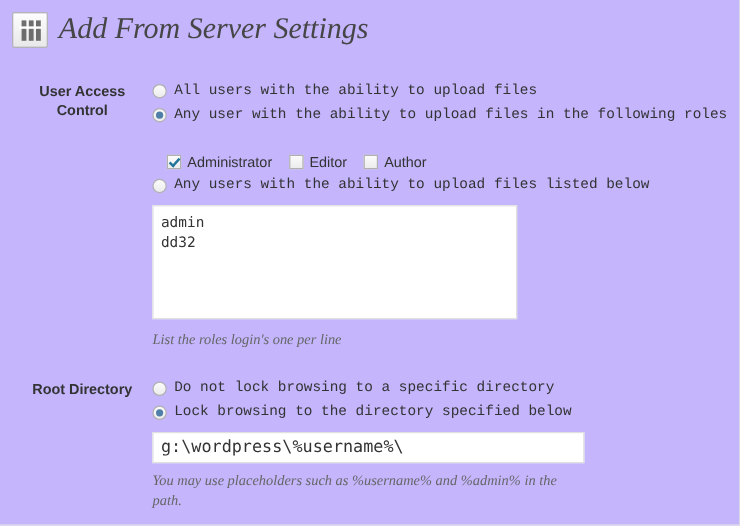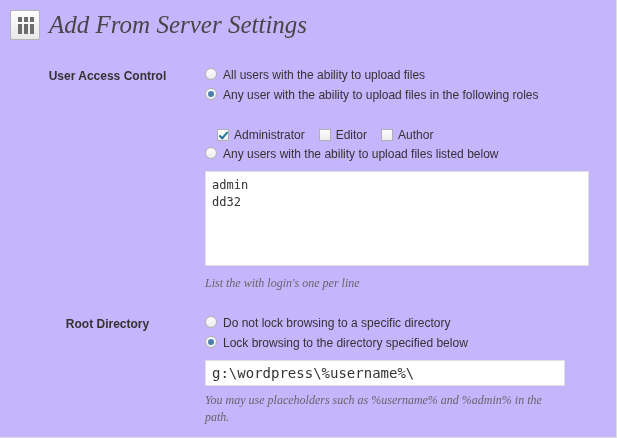--- a/index.html
+++ b/index.html
@@ -90,23 +90,24 @@
     line-height: 16px;
   }
   .form-table td {
     vertical-align: top;
     padding: 10px 10px 14px 0;
     box-sizing: border-box;
   }
 
   .opt-row {
     display: flex;
-    align-items: flex-start;
+    align-items: center;
     margin-bottom: 5px;
     line-height: 15px;
+    font-family: Liberation Mono, monospace;
   }
   .opt-row:last-child {
     margin-bottom: 0;
   }
   .opt-label {
     font-size: 12px;
     color: #333333;
     white-space: nowrap;
   }
 
@@ -160,21 +161,21 @@
     align-items: center;
     margin-bottom: 5px;
     margin-top: 25px;
   }
   .inline-group .spacer {
     width: 12px;
   }
 
   
   .textarea {
-    width: 384px;
+    width: 304px;
     height: 95px;
     box-sizing: border-box;
     border: 1px solid #dfdfdf;
     background: #ffffff;
     margin-top: 4px;
     padding: 5px 6px;
     font-family: "DejaVu Sans Mono", monospace;
     font-size: 12px;
     color: #333333;
     line-height: 17px;
@@ -263,21 +264,21 @@
           </div>
 
           <div class="opt-row">
             <span class="radio"></span>
             <span class="opt-label">Any users with the ability to upload files listed below</span>
           </div>
 
           <textarea class="textarea" style="">admin
 dd32</textarea>
 
-          <div class="hint">List the with login's one per line</div>
+          <div class="hint">List the roles login's one per line</div>
         </td>
       </tr>
 
       <tr>
         <th>Root Directory</th>
         <td>
 
           <div class="opt-row">
             <span class="radio"></span>
             <span class="opt-label">Do not lock browsing to a specific directory</span>

